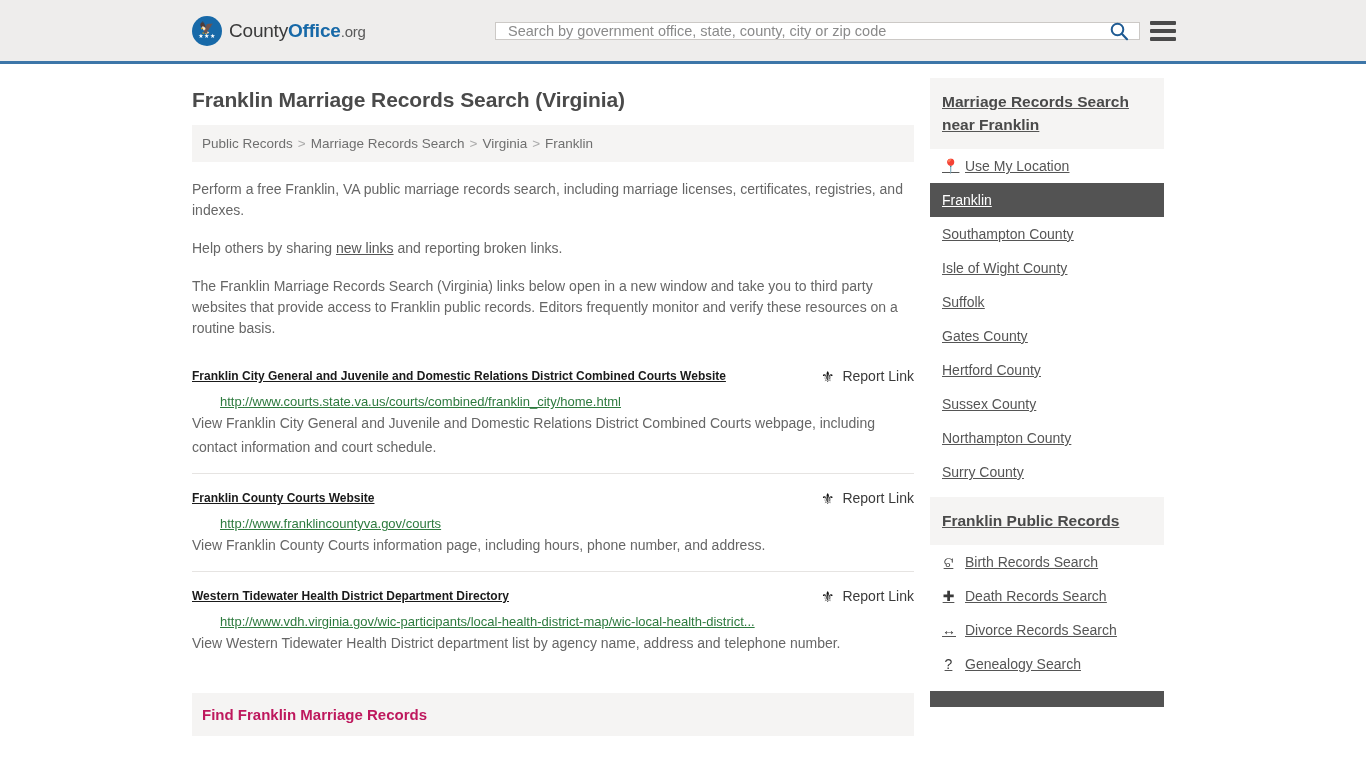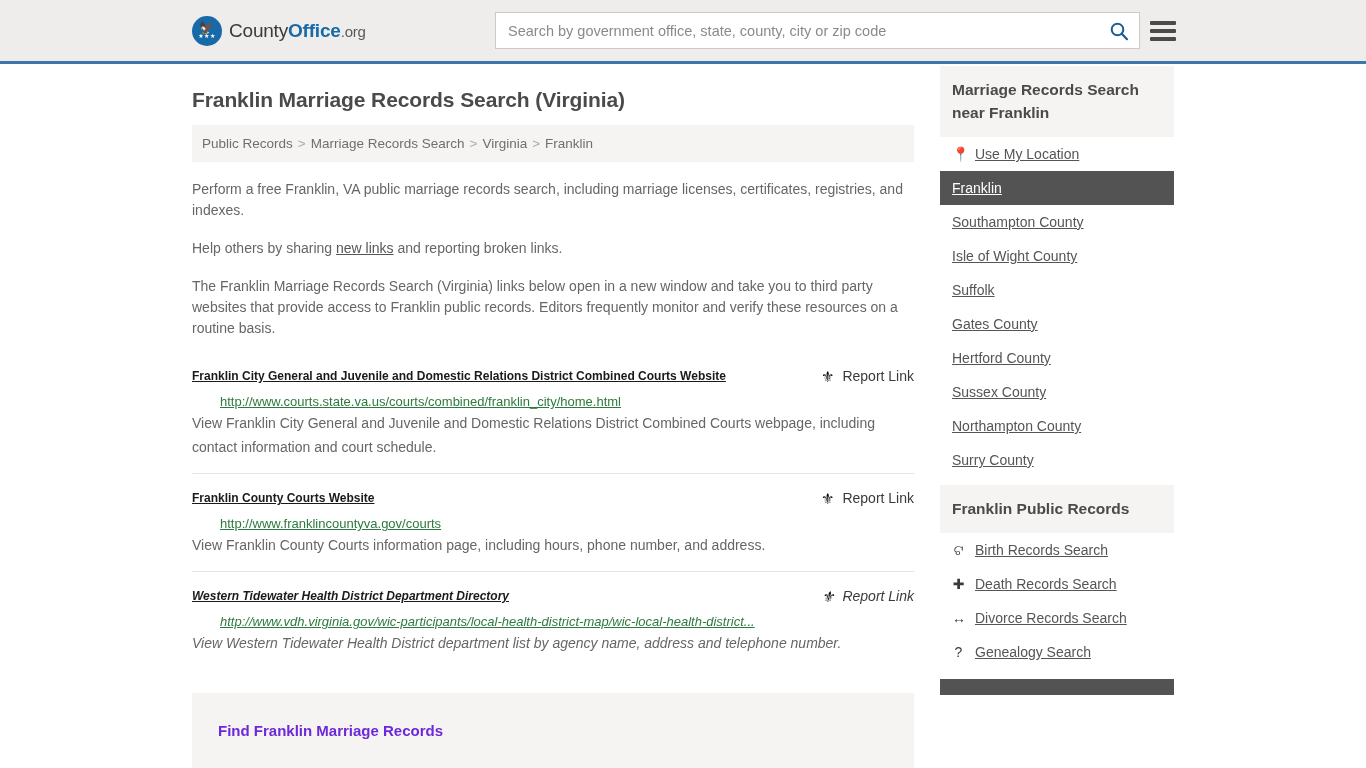--- a/index.html
+++ b/index.html
@@ -50,21 +50,21 @@
     white-space: nowrap;
   }
   .brand-text .b-office { color: #1769a8; font-weight: bold; }
   .brand-text .b-county { font-weight: normal; }
   .brand-text .b-org { font-size: 15px; color: #5a5a5a; }
 
   #search-wrap {
     position: absolute;
     left: 495px;
     width: 645px;
-    height: 37px;
+    height: 18px;
     background: #ffffff;
     border: 1px solid #ccc9c6;
     display: flex;
     align-items: center;
   }
   #search-input {
     flex: 1;
     border: none;
     outline: none;
     background: transparent;
@@ -100,24 +100,24 @@
     height: 4px;
     background: #4a4a4a;
     border-radius: 1px;
   }
 
   
   #page {
     width: 1330px;
     padding: 0 192px;
     display: flex;
-    gap: 26px;
+    gap: 16px;
   }
   #main-col { width: 722px; flex: none; }
-  #side-col { width: 234px; flex: none; padding-top: 2px; }
+  #side-col { width: 234px; flex: none; padding-top: 14px; text-decoration: underline; }
 
   
   #page-title {
     font-size: 21px;
     font-weight: bold;
     color: #4a4a4a;
     margin: 24px 0 13px 0;
     letter-spacing: -0.1px;
   }
   #breadcrumb {
@@ -138,21 +138,21 @@
   }
   .intro-p a { color: #555; text-decoration: underline; }
 
   
   #results { margin-top: 27px; }
   .result {
     padding: 0 0 14px 0;
     border-bottom: 1px solid #e6e4e2;
     margin-bottom: 14px;
   }
-  .result:last-child { border-bottom: none; font-style: italic; }
+  .result:last-child { border-bottom: none; }
   .result-head {
     display: flex;
     justify-content: space-between;
     align-items: flex-start;
     flex-wrap: wrap;
   }
   .result-title {
     font-size: 12px;
     font-weight: bold;
     color: #1a1a1a;
@@ -190,24 +190,24 @@
     margin-top: 0;
   }
 
   
   #find-bar {
     background: #f5f4f3;
     padding: 13px 10px;
     margin-top: 24px;
   }
   #find-bar h2 {
-    margin: 16px;
+    margin: 0;
     font-size: 15px;
     font-weight: bold;
-    color: #6d28d9;
+    color: #be185d;
   }
 
   
   .side-card { margin-bottom: 8px; }
   .side-header {
     background: #f5f4f3;
     padding: 12px 12px 13px 12px;
     font-size: 15.5px;
     font-weight: bold;
     color: #4a4a4a;

